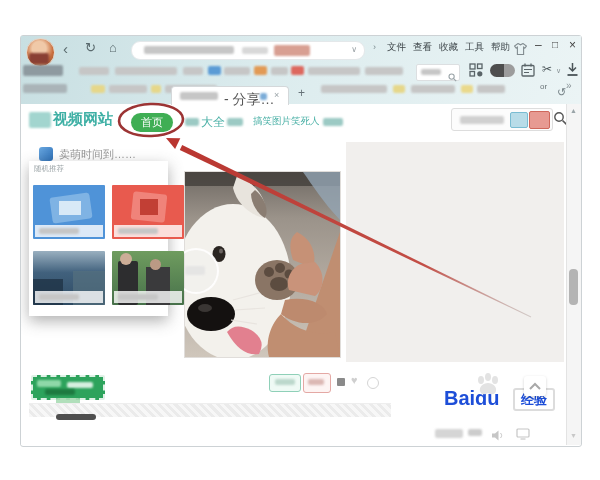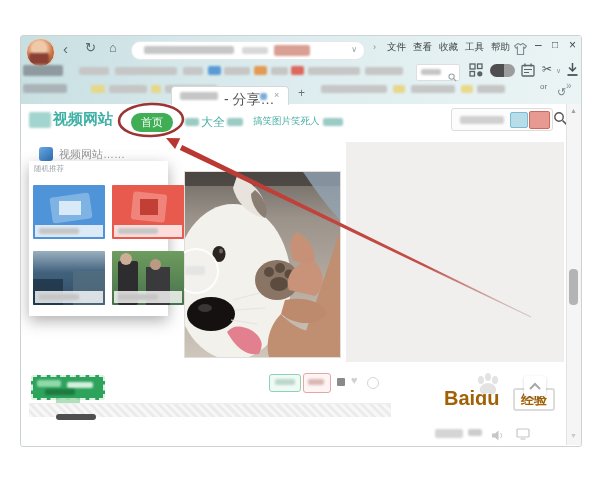--- a/index.html
+++ b/index.html
@@ -17,21 +17,21 @@
   .tab{position:absolute;background:#fff;border:1px solid #d4d8da;border-bottom:none;
        border-radius:4px 4px 0 0;}
   .vscroll{position:absolute;left:545px;top:68px;width:14px;height:341px;background:#f5f5f5;
            border-left:1px solid #e3e3e3;}
   .thumb{position:absolute;overflow:hidden;border-radius:1px;}
   .cap{position:absolute;left:2px;bottom:2px;right:2px;height:12px;background:rgba(255,255,255,.8);}
   .overlay{position:absolute;left:0;top:0;z-index:50;pointer-events:none;}
   .callout{position:absolute;left:8px;top:433px;width:148px;height:35px;background:#6fd32f;
            display:flex;align-items:center;justify-content:center;font-size:16px;color:#4f4f4f;z-index:40;}
   .hatch{background:repeating-linear-gradient(45deg,#f7f7f7 0 3px,#ebebeb 3px 6px);}
-  .wm{color:#a16207;}
+  .wm{color:#1d4ed8;}
 </style>
 </head>
 <body>
 
 <div class="canvas">
 
   <div class="win">
     <div class="chrome">
 
       <div class="a" style="left:5px;top:2px;width:27px;height:27px;border-radius:50%;overflow:hidden;border:1px solid #e5d9cd;background:radial-gradient(circle at 45% 35%,#f0c9a8 0 30%,#c96f3f 60%,#8a4a2a);">
@@ -157,21 +157,21 @@
       <span class="a" style="left:532px;top:7px;">
         <svg width="15" height="15" viewBox="0 0 15 15">
             <circle cx="6" cy="6" r="4.2" fill="none" stroke="#555" stroke-width="1.4"></circle>
             <line x1="9.5" y1="9.5" x2="13.5" y2="13.5" stroke="#555" stroke-width="1.6"></line>
           </svg>
       </span>
 
       <div class="a" style="left:325px;top:38px;width:218px;height:220px;background:#f1efed;"></div>
 
       <div class="a" style="left:18px;top:43px;width:14px;height:14px;border-radius:3px;background:linear-gradient(135deg,#6aa8e0,#2a6db5);"></div>
-      <span class="t" style="left:38px;top:45px;font-size:11px;color:#979797;">视频网站……</span>
+      <span class="t" style="left:38px;top:45px;font-size:11px;color:#979797;">卖萌时间到……</span>
 
       <div class="a" style="left:163px;top:67px;width:157px;height:187px;border:1px solid #e0ddda;box-sizing:border-box;overflow:hidden;">
         <svg width="155" height="185" viewBox="0 0 155 185">
           <defs>
             <linearGradient id="pbg" x1="0" y1="0" x2="0" y2="1">
               <stop offset="0" stop-color="#6e6862"></stop>
                 <stop offset=".25" stop-color="#9b938a"></stop>
                 <stop offset="1" stop-color="#cfc6bb"></stop>
             </linearGradient>
           </defs>

